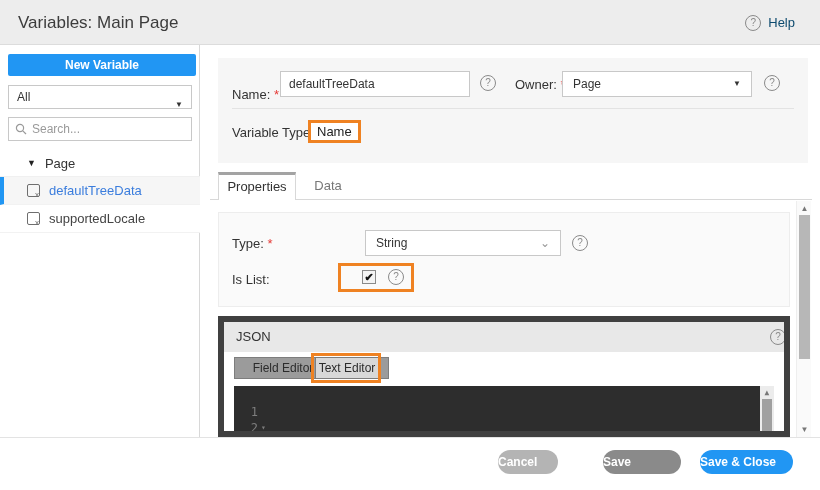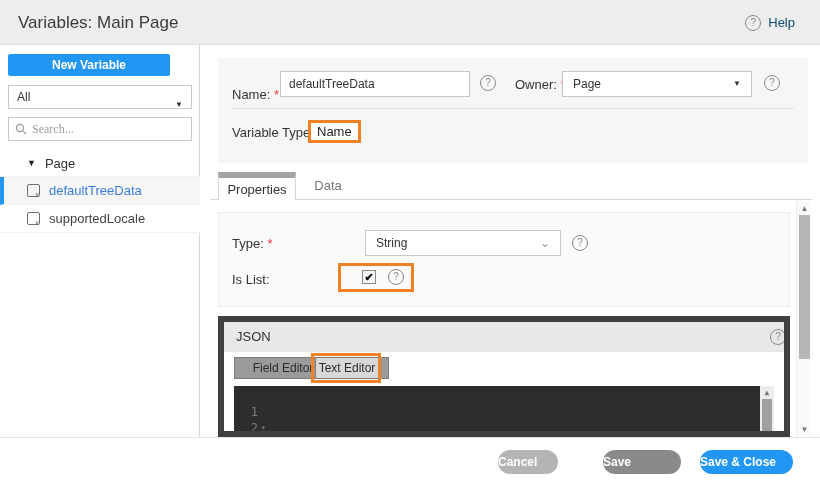--- a/index.html
+++ b/index.html
@@ -11,29 +11,29 @@
   
   .titlebar { left:0; top:0; width:820px; height:45px; background:#ededed; border-bottom:1px solid #dcdcdc; }
   .page-title { left:18px; top:0; line-height:45px; font-size:17px; color:#3c3c3c; }
   .help-wrap { right:25px; top:0; height:45px; display:flex; align-items:center; gap:7px; cursor:pointer; }
   .help-label { font-size:13px; color:#0c4a6e; }
   .qicon { width:16px; height:16px; border:1px solid #8a8a8a; border-radius:50%; color:#8a8a8a;
            font-size:10px; line-height:14px; text-align:center; display:inline-block; background:transparent; }
 
   
   .sidebar { left:0; top:45px; width:200px; height:392px; background:#fff; border-right:1px solid #d8d8d8; }
-  .btn-new { left:8px; top:9px; width:162px; height:22px; background:#2196f3; color:#fff; font-size:12px;
+  .btn-new { left:8px; top:9px; width:188px; height:22px; background:#2196f3; color:#fff; font-size:12px;
              font-weight:bold; text-align:center; line-height:22px; border-radius:2px; cursor:pointer; }
   .filter-select { left:8px; top:40px; width:184px; height:24px; border:1px solid #c8c8c8; background:#fff;
              font-size:12px; color:#333; line-height:22px; padding-left:8px; cursor:pointer; }
   .filter-caret { position:absolute; right:8px; top:8px; font-size:8px; color:#333; }
   .search-box { left:8px; top:72px; width:184px; height:24px; border:1px solid #c8c8c8; background:#fff;
              display:flex; align-items:center; padding-left:6px; gap:5px; }
   .search-box input { border:none; outline:none; font-size:12px; color:#555; width:140px;
-             font-family:Liberation Serif, serif; }
+             font-family:Liberation Sans, sans-serif; }
   .search-box input::placeholder { color:#9a9a9a; }
   .tree { left:0; top:105px; width:200px; }
   .tree-group { height:27px; display:flex; align-items:center; padding-left:27px; gap:9px;
              font-size:13px; color:#333; border-bottom:1px solid #f0f0f0; cursor:pointer; }
   .tri-down { font-size:9px; color:#222; }
   .tree-item { height:28px; display:flex; align-items:center; padding-left:27px; gap:9px;
              font-size:13px; color:#444; border-bottom:1px solid #f2f2f2; cursor:pointer; background:#fff; }
   .tree-item.selected { border-left:4px solid #2196f3; padding-left:23px; background:#f6f6f6; color:#3b7ddd; }
   .var-icon { width:13px; height:13px; border:1px solid #6e6e6e; border-radius:2px; position:relative; flex:0 0 13px; }
   .var-icon span { position:absolute; right:0px; bottom:-3px; font-size:8px; color:#6e6e6e; line-height:8px; }
@@ -49,21 +49,21 @@
   .sel .caret { position:absolute; right:10px; top:0; font-size:8px; color:#333; }
   .sel .chev { position:absolute; right:10px; top:-1px; font-size:12px; color:#999; }
   .form-divider { left:14px; top:50px; width:562px; height:1px; background:#e3e3e3; }
   .model-box { left:90px; top:62px; border:3px solid #ef8222; background:#fff; padding:1px 6px;
              font-size:13px; color:#222; }
 
   
   .tabbar-line { left:210px; top:199px; width:602px; height:1px; background:#d8d8d8; }
   .tab { top:172px; height:28px; text-align:center; font-size:13px; cursor:pointer; }
   .tab-active { left:218px; width:78px; background:#fff; border:1px solid #d8d8d8; border-bottom:none;
-             border-top:6px solid #a3a3a3; color:#333; line-height:24px; z-index:2; }
+             border-top:3px solid #a3a3a3; color:#333; line-height:24px; z-index:2; }
   .tab-idle { left:296px; width:64px; color:#777; line-height:28px; }
 
   
   .props-panel { left:218px; top:212px; width:572px; height:95px; background:#fafafa; border:1px solid #ededed; }
   .annot { border:3px solid #ef8222; pointer-events:none; z-index:5; }
   .checkbox { width:14px; height:14px; border:1px solid #8a8a8a; background:#f4f4f4; text-align:center;
              font-size:11px; line-height:13px; color:#111; font-weight:bold; cursor:pointer; }
 
   
   .json-panel { left:218px; top:316px; width:572px; height:121px; background:#fff; border:6px solid #404040;

